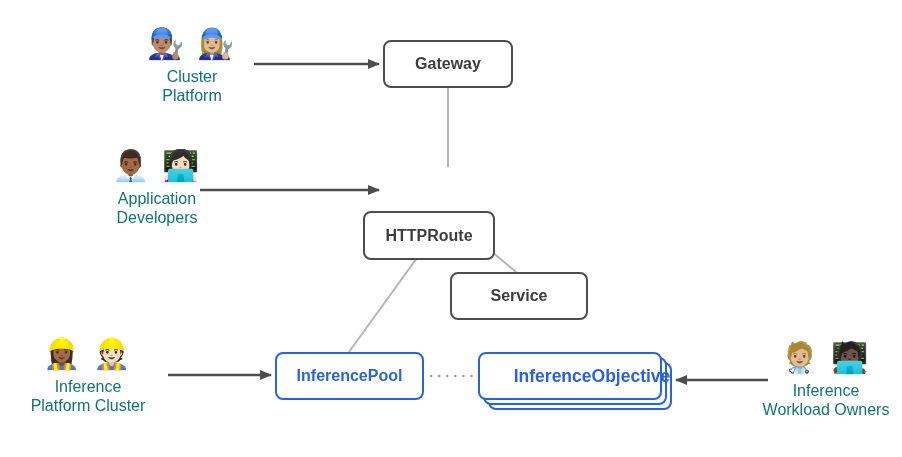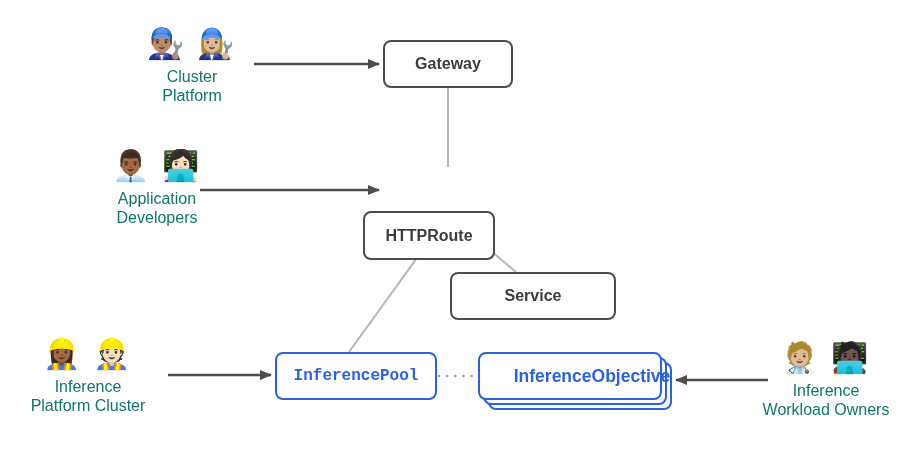--- a/index.html
+++ b/index.html
@@ -36,22 +36,22 @@
     font-weight: bold;
     color: #3d3d3d;
     z-index: 2;
   }
   .node.blue {
     border-color: #2a62e4;
     color: #2a62e4;
   }
   .node-gateway   { left: 383px; top: 40px;  width: 130px; height: 48px; }
   .node-httproute { left: 363px; top: 167px; width: 132px; height: 49px; margin-top: 44px; }
-  .node-service   { left: 450px; top: 272px; width: 166px; height: 48px; }
-  .node-pool      { left: 275px; top: 352px; width: 162px; height: 48px; font-family: Liberation Mono, monospace; }
+  .node-service   { left: 450px; top: 272px; width: 138px; height: 48px; }
+  .node-pool      { left: 275px; top: 352px; width: 149px; height: 48px; }
   
   .stack-wrap {
     position: absolute;
     left: 478px; top: 352px;
     width: 184px; height: 48px;
     z-index: 2;
   }
   .stack-layer {
     position: absolute;
     box-sizing: border-box;

